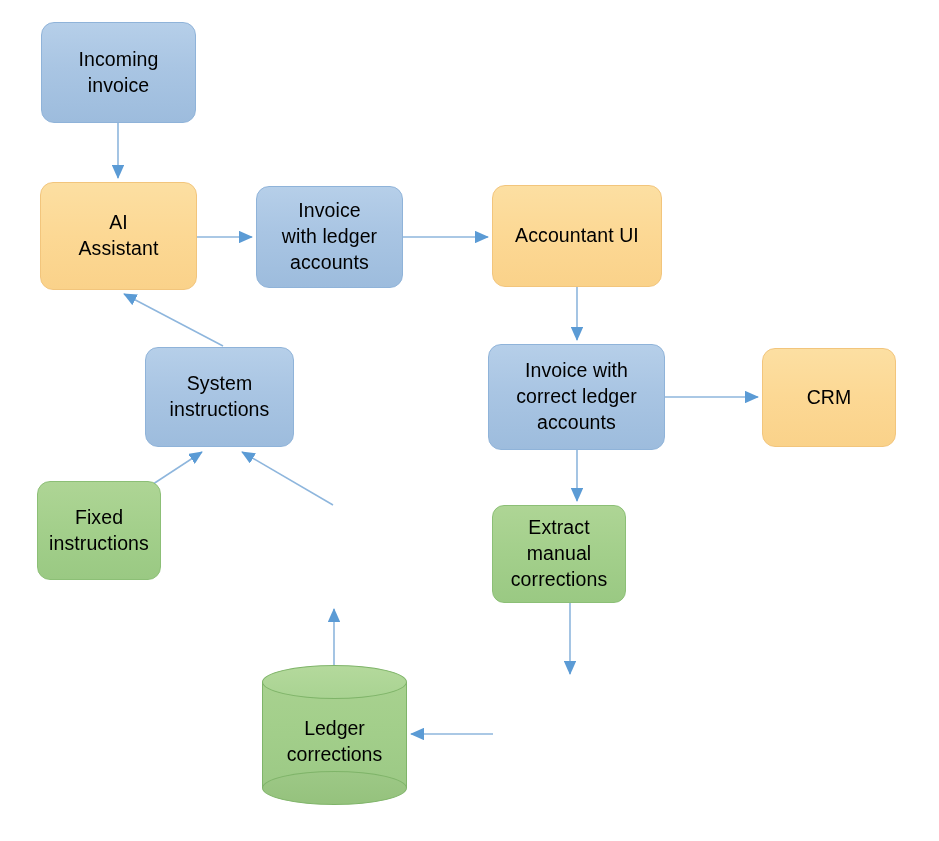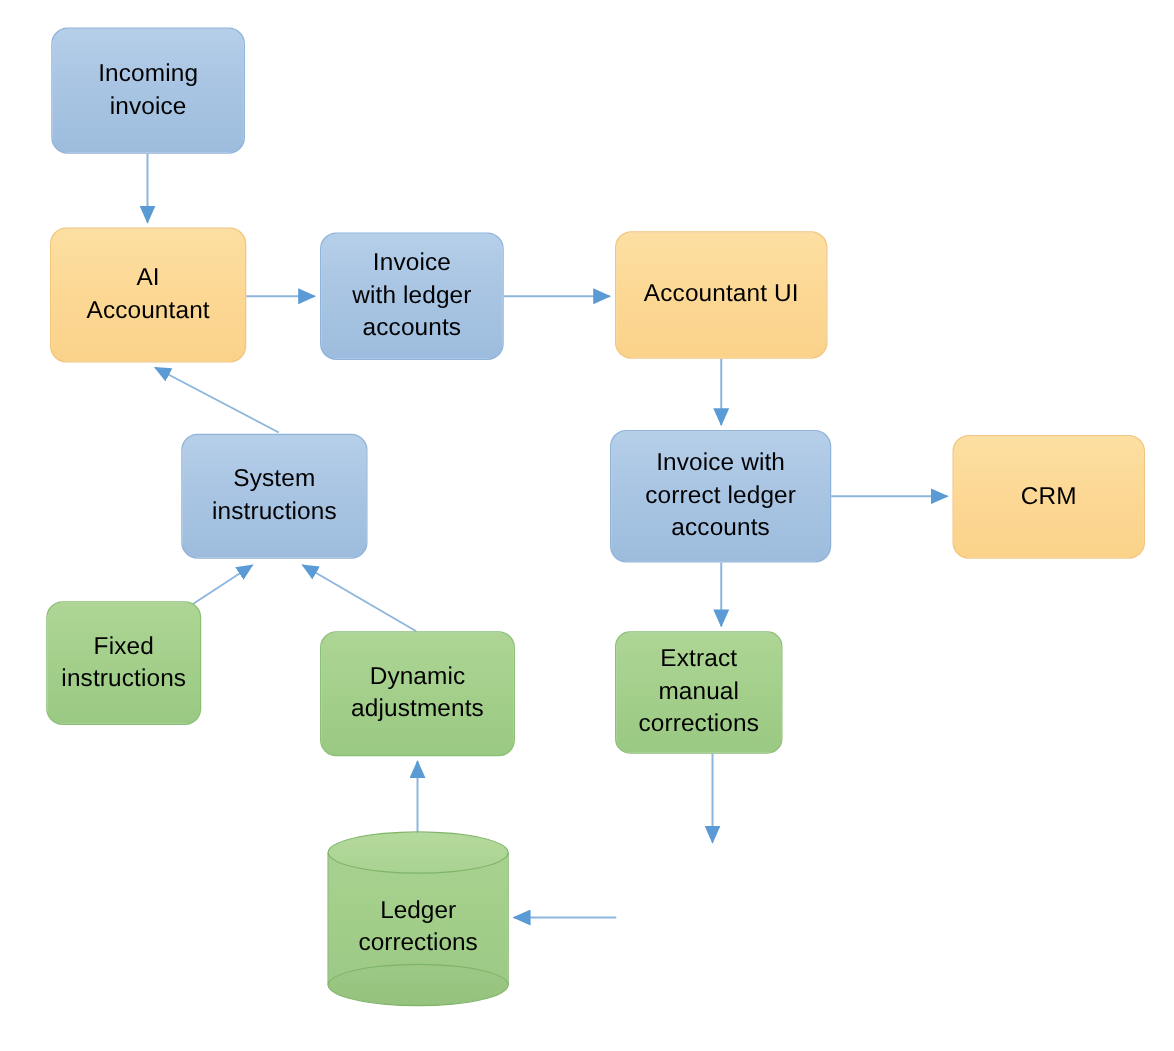--- a/index.html
+++ b/index.html
@@ -144,42 +144,40 @@
 
     <line x1="118" y1="507" x2="202" y2="452" stroke="#8eb6dd" stroke-width="1.5" marker-end="url(#arrowhead)"></line>
 
     <line x1="223" y1="346" x2="124" y2="294" stroke="#8eb6dd" stroke-width="1.5" marker-end="url(#arrowhead)"></line>
   </svg>
 
   <div class="node blue" style="left:41px; top:22px; width:155px; height:101px;">Incoming
 invoice</div>
 
   <div class="node orange" style="left:40px; top:182px; width:157px; height:108px;">AI
-Accountant</div>
+Assistant</div>
 
   <div class="node blue" style="left:256px; top:186px; width:147px; height:102px;">Invoice
 with ledger
 accounts</div>
 
   <div class="node orange" style="left:492px; top:185px; width:170px; height:102px;">Accountant UI</div>
 
   <div class="node blue" style="left:145px; top:347px; width:149px; height:100px;">System
 instructions</div>
 
   <div class="node blue" style="left:488px; top:344px; width:177px; height:106px;">Invoice with
 correct ledger
 accounts</div>
 
-  <div class="node orange" style="left:762px; top:348px; width:154px; height:99px;">CRM</div>
+  <div class="node orange" style="left:762px; top:348px; width:134px; height:99px;">CRM</div>
 
   <div class="node green" style="left:37px; top:481px; width:124px; height:99px;">Fixed
 instructions</div>
 
-  <div class="node green" style="left:256px; top:505px; width:156px; height:100px;">Dynamic
-adjustments</div>
 
   <div class="node green" style="left:492px; top:505px; width:134px; height:98px;border-radius:12px;">Extract
 manual
 corrections</div>
 
   <div class="cylinder" style="left:262px; top:665px; width:145px; height:140px;padding-left:36px;">
     <div class="cyl-body"></div>
     <div class="cyl-bottom"></div>
     <div class="cyl-top"></div>
     <div class="cyl-label">Ledger

